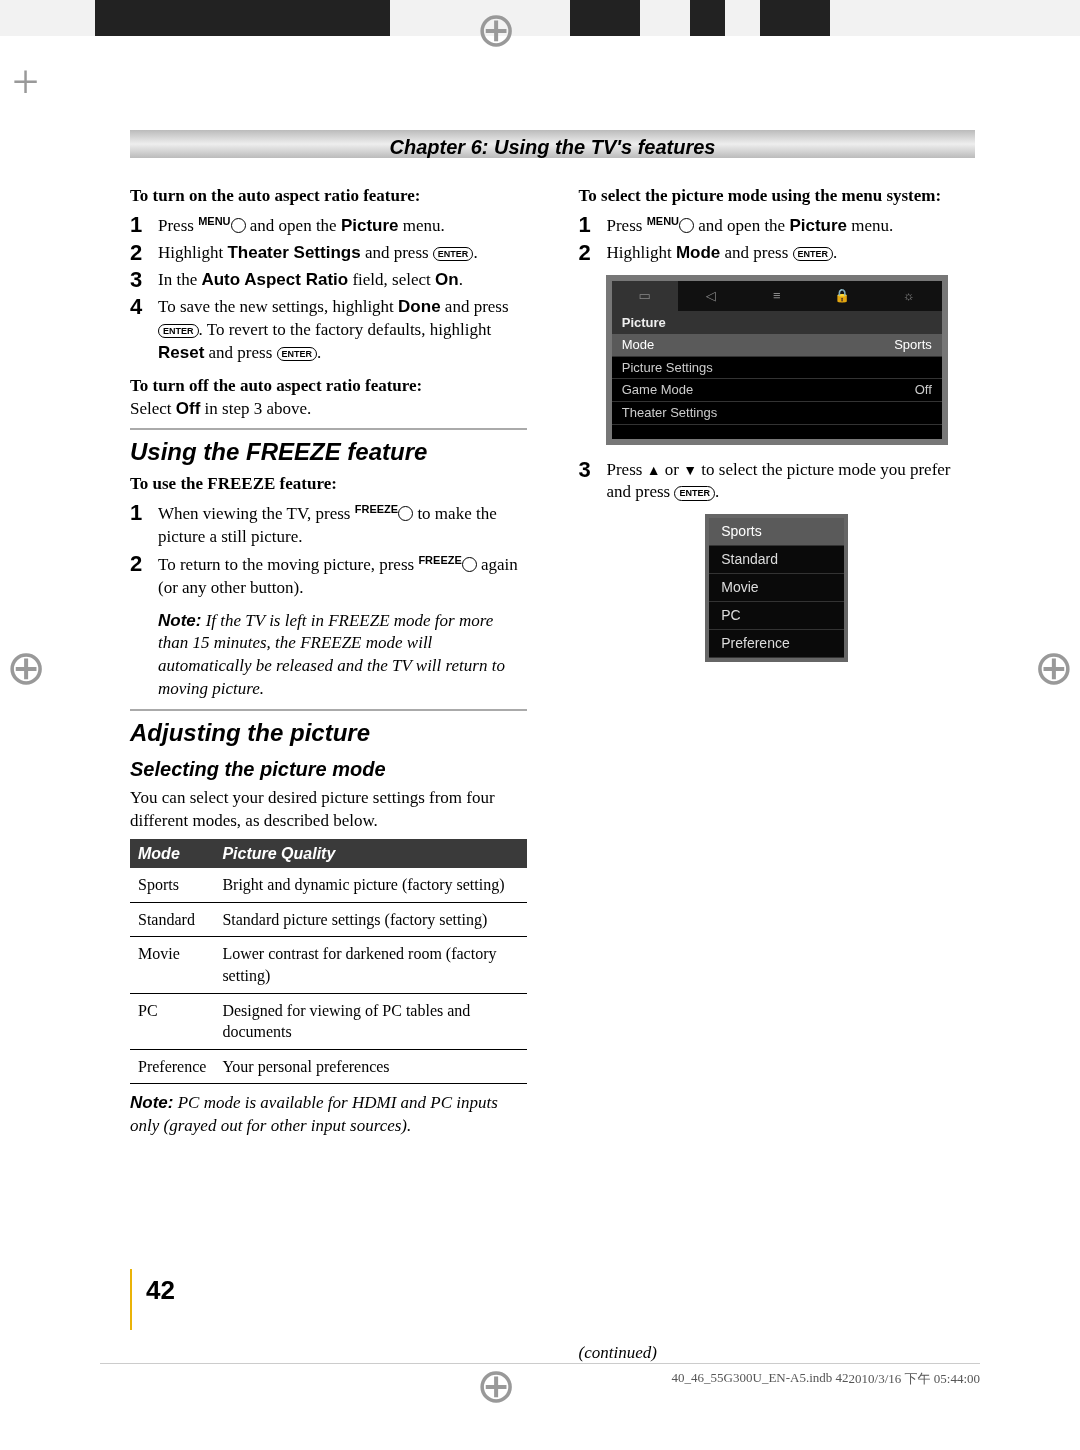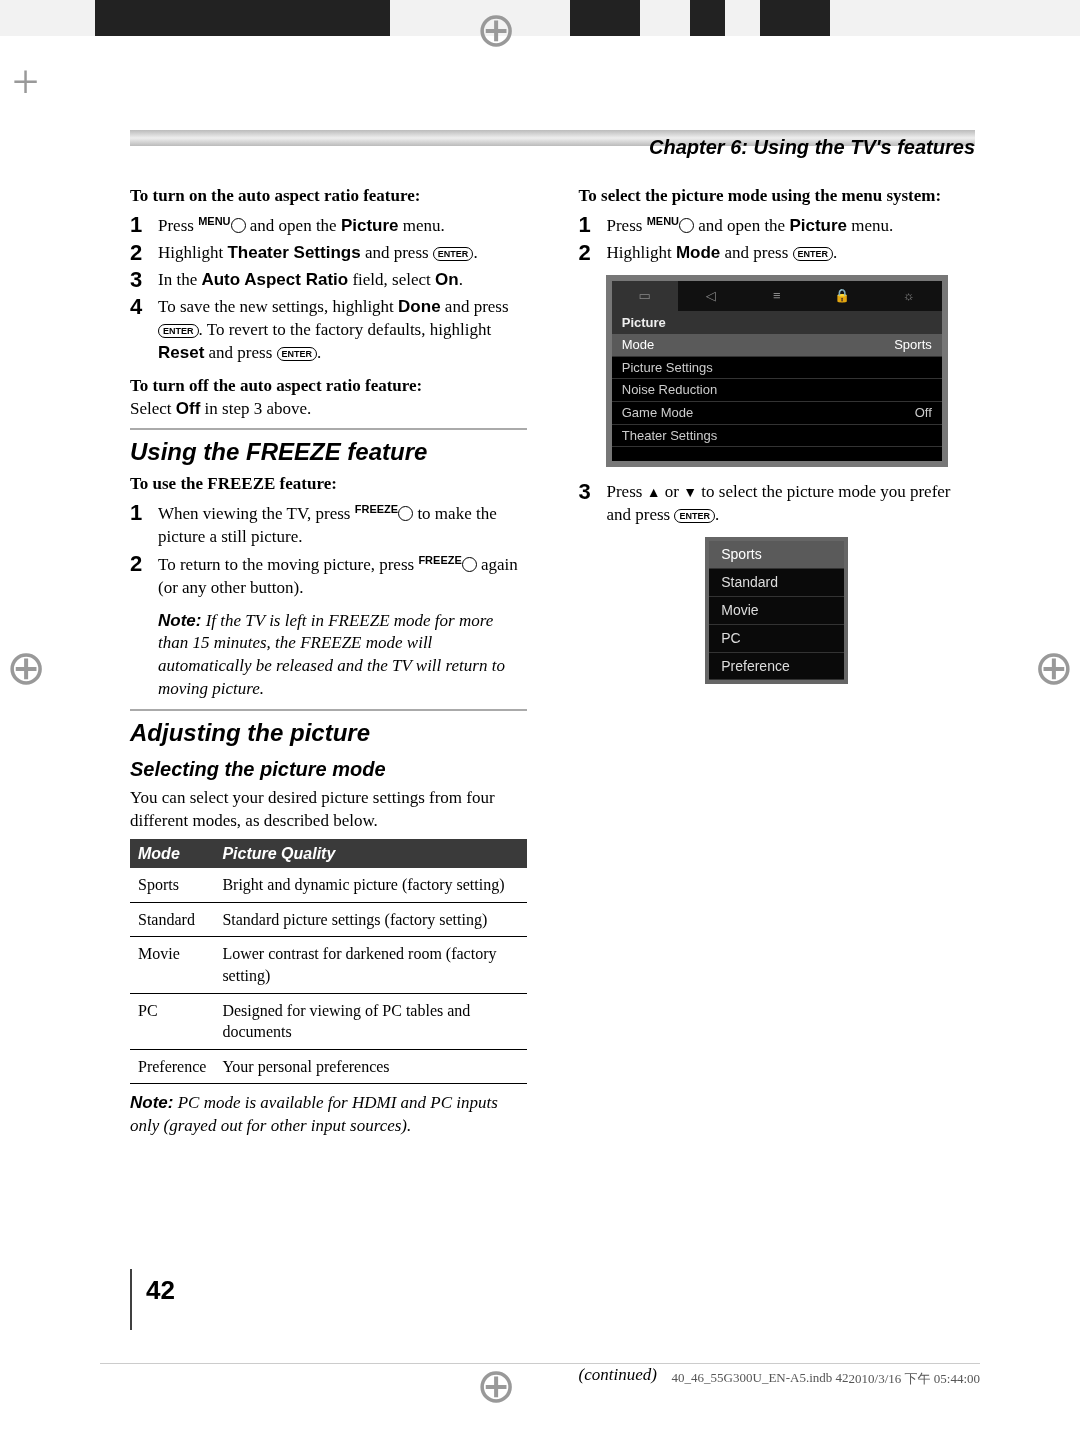--- a/index.html
+++ b/index.html
@@ -7,21 +7,21 @@
 .crop-top{position:absolute;top:0;left:0;right:0;height:36px;background:#f2f2f2}
 .crop-top::before{content:"";position:absolute;left:95px;top:0;width:295px;height:36px;background:#222}
 .crop-top::after{content:"";position:absolute;left:570px;top:0;width:70px;height:36px;background:#222}
 .crop-top .b2{position:absolute;left:690px;top:0;width:35px;height:36px;background:#222}
 .crop-top .b3{position:absolute;left:760px;top:0;width:70px;height:36px;background:#222}
 .crop-cross-top{position:absolute;left:476px;top:6px;font-size:48px;color:#999;line-height:1}
 .crop-cross-left{position:absolute;left:6px;top:644px;font-size:48px;color:#999;line-height:1}
 .crop-cross-right{position:absolute;right:6px;top:644px;font-size:48px;color:#999;line-height:1}
 .crop-cross-bottom{position:absolute;left:476px;bottom:40px;font-size:48px;color:#999;line-height:1}
 .crop-cross-tl{position:absolute;left:12px;top:58px;font-size:48px;color:#999;line-height:1}
-.chapter-bar{position:absolute;left:130px;right:105px;top:130px;height:16px;background:linear-gradient(#bbb,#eee,#bbb);text-align:right;line-height:34px;font-weight:bold;font-style:italic;font-family:Arial,sans-serif;font-size:20px}
+.chapter-bar{position:absolute;left:130px;right:105px;top:130px;height:28px;background:linear-gradient(#bbb,#eee,#bbb);text-align:center;line-height:34px;font-weight:bold;font-style:italic;font-family:Arial,sans-serif;font-size:20px}
 .content{position:absolute;left:130px;right:105px;top:185px;bottom:110px;display:flex;gap:52px;font-size:17px;line-height:1.35}
 .col{flex:1 1 0}
 .bold{font-weight:bold}
 .sbold{font-family:Arial,sans-serif;font-weight:bold}
 ol.steps{list-style:none;padding:0;margin:6px 0 10px 0}
 ol.steps>li{display:flex;align-items:flex-start;margin:4px 0}
 ol.steps .num{font-family:Arial,sans-serif;font-weight:bold;font-size:22px;width:28px;flex:0 0 28px;line-height:1}
 .btn-label{font-family:Arial,sans-serif;font-weight:bold;font-size:11px;vertical-align:6px}
 .btn-circle{display:inline-block;width:13px;height:13px;border:1px solid #000;border-radius:50%;vertical-align:-2px}
 .btn-enter{display:inline-block;border:1px solid #000;border-radius:9px;font-family:Arial,sans-serif;font-weight:bold;font-size:9px;padding:0 4px;vertical-align:1px}
@@ -37,21 +37,21 @@
 .osd .tabs{display:flex;height:30px;background:#111}
 .osd .tab{flex:1;display:flex;align-items:center;justify-content:center;color:#888}
 .osd .tab.active{background:#333}
 .osd .hdr{background:#333;padding:3px 10px;font-weight:bold;color:#eee}
 .osd .row{display:flex;justify-content:space-between;padding:2px 10px;border-bottom:1px solid #333}
 .osd .row.hi{background:#5a5a5a;color:#fff}
 .modebox{width:135px;margin:10px auto;border:4px solid #666;background:#0a0a0a;font-family:Arial,sans-serif;font-size:14px;color:#ddd}
 .modebox .mrow{padding:4px 12px;border-bottom:1px solid #333}
 .modebox .mrow.hi{background:#5a5a5a;color:#fff}
 .continued{text-align:left;font-style:italic;margin-top:680px}
-.pagenum{position:absolute;left:130px;bottom:120px;font-family:Arial,sans-serif;font-weight:bold;font-size:26px;border-left:2px solid #404040;padding:6px 0 24px 14px}
+.pagenum{position:absolute;left:130px;bottom:120px;font-family:Arial,sans-serif;font-weight:bold;font-size:26px;border-left:2px solid #eab308;padding:6px 0 24px 14px}
 .footer{position:absolute;left:100px;right:100px;bottom:62px;display:flex;justify-content:flex-end;font-size:13px;color:#555;border-top:1px solid #ccc;padding-top:6px}
 .tri{font-size:14px}
 </style>
 </head>
 <body>
 
 <div class="page">
   <div class="crop-top">
       <div class="b2"></div>
       <div class="b3"></div>
@@ -161,24 +161,20 @@
         <div class="hdr">Picture</div>
         <div class="row hi">
             <span>Mode</span>
             <span>Sports</span>
           </div>
         <div class="row">
             <span>Picture Settings</span>
             <span></span>
           </div>
         <div class="row">
-            <span>Noise Reduction</span>
-            <span></span>
-          </div>
-        <div class="row">
             <span>Game Mode</span>
             <span>Off</span>
           </div>
         <div class="row">
             <span>Theater Settings</span>
             <span></span>
           </div>
         <div style="height:14px"></div>
       </div>
 

